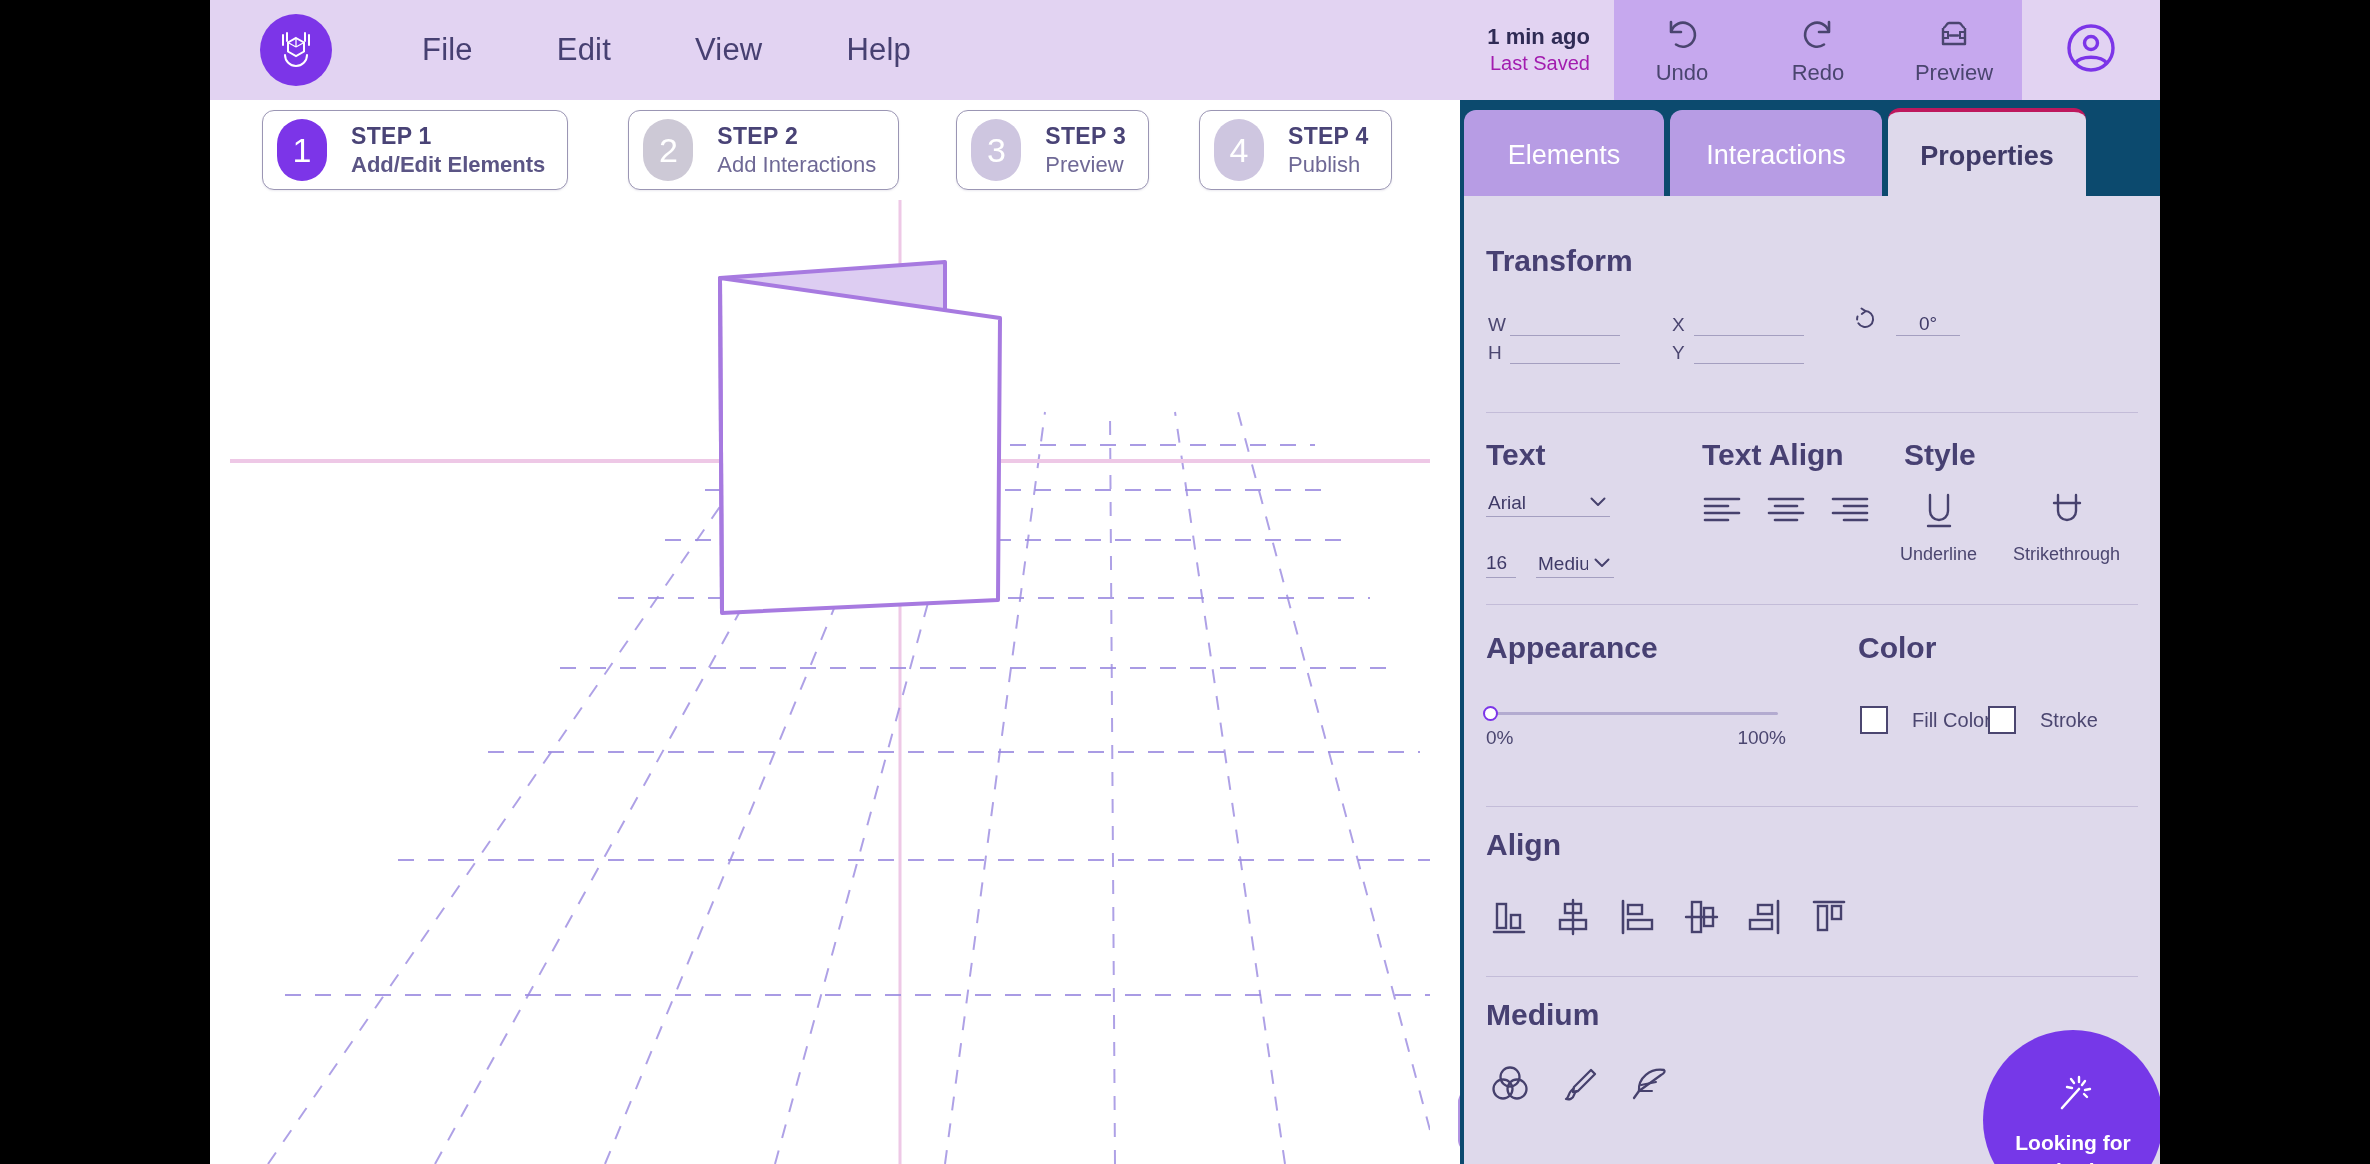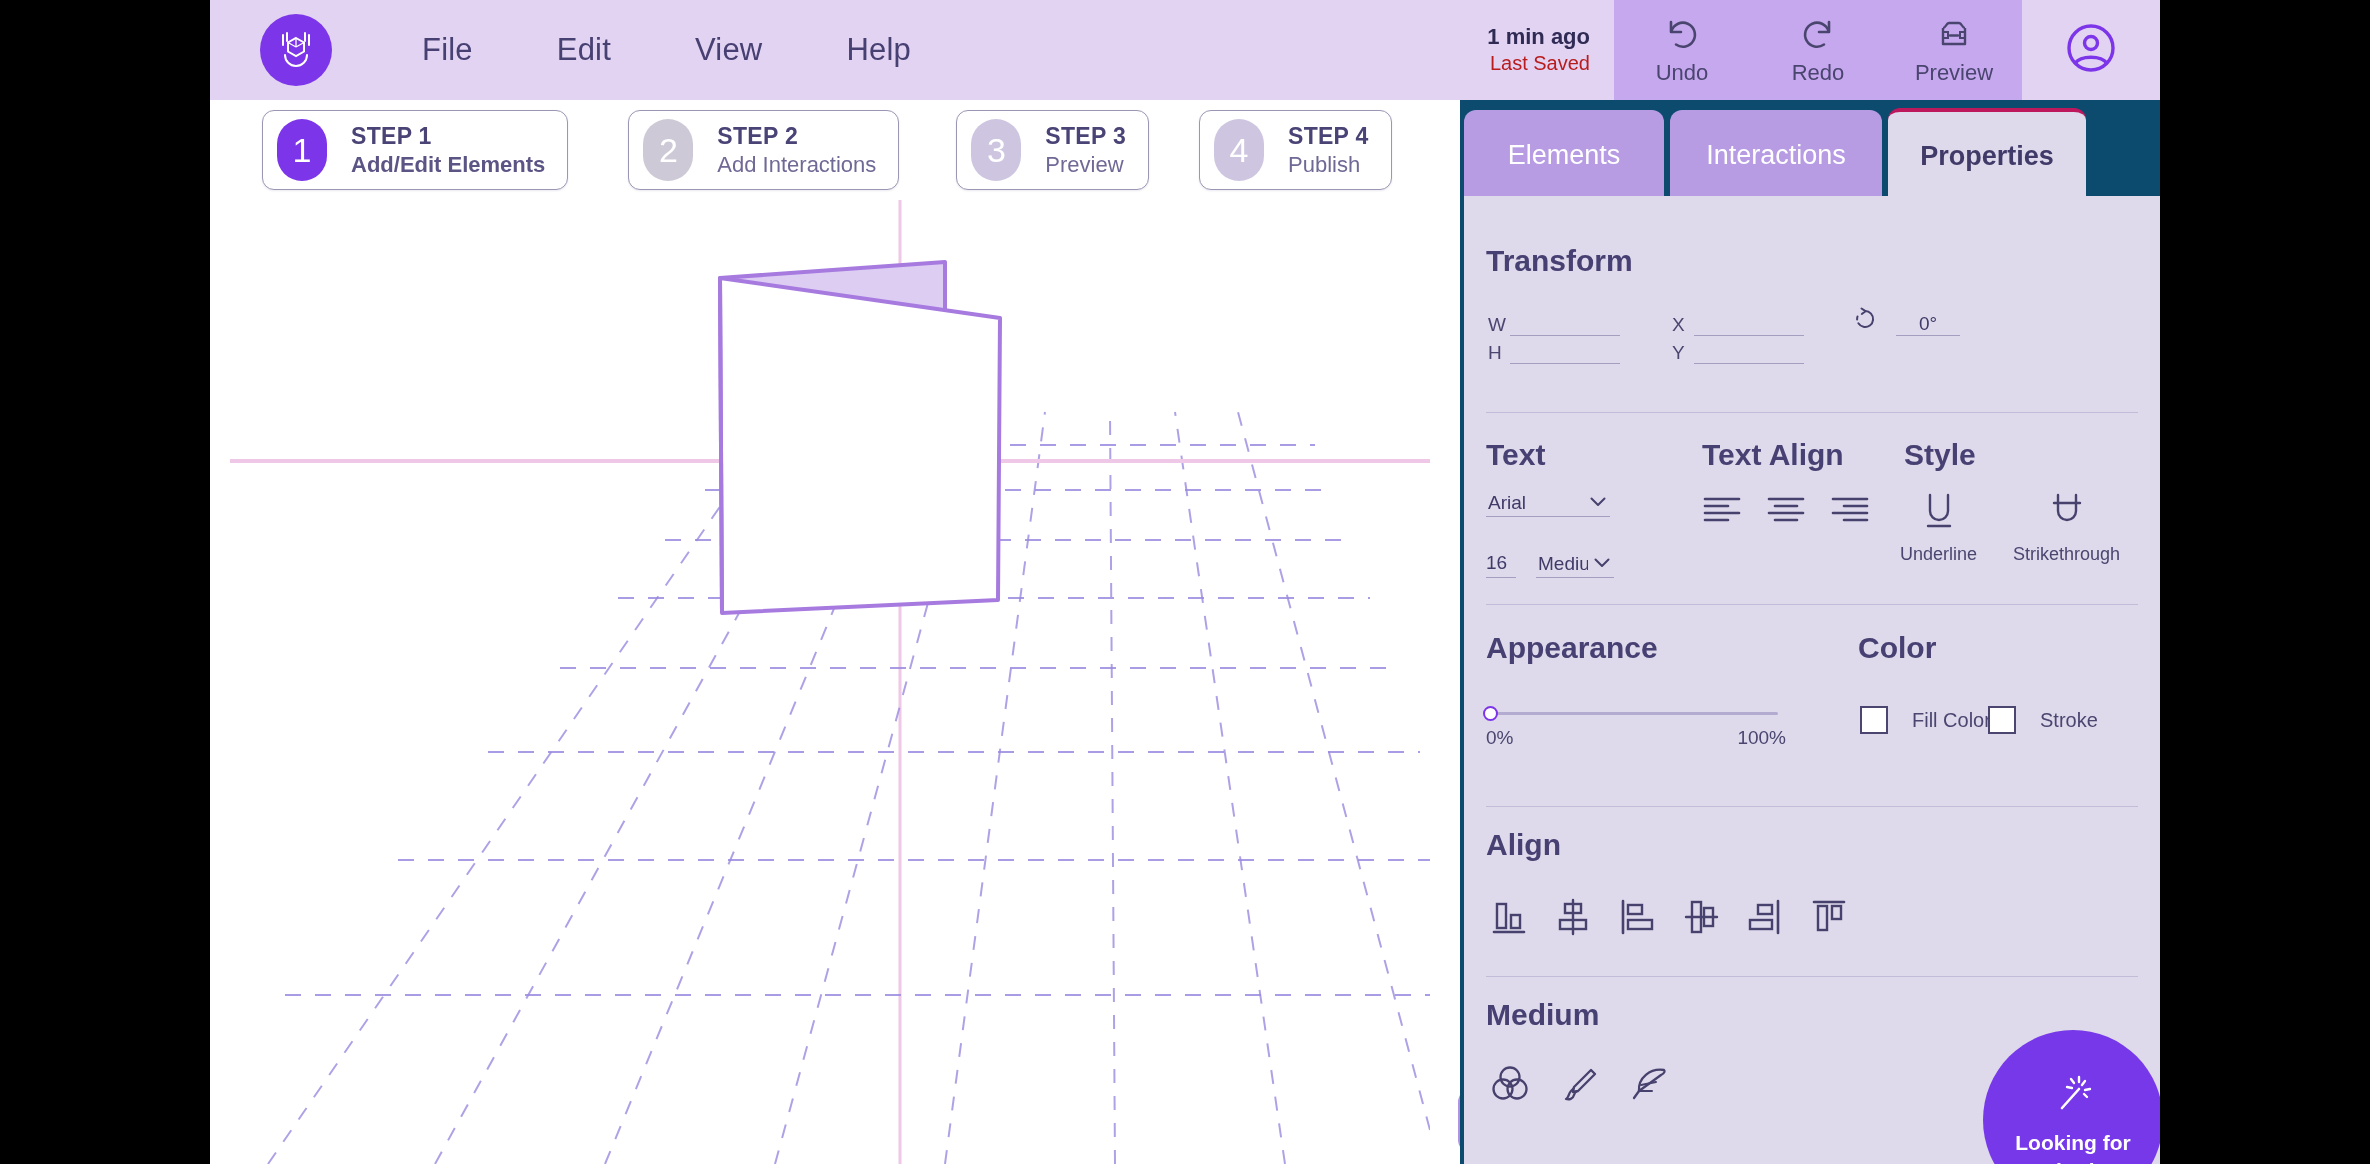--- a/index.html
+++ b/index.html
@@ -36,21 +36,21 @@
   .menu-items { display: flex; align-items: center; margin-left: 48px; }
   .menu-item {
     font-size: 31px; color: #474072; letter-spacing: .2px;
     padding: 6px 42px; cursor: pointer; white-space: nowrap;
   }
   .saved-block {
     margin-left: auto; margin-right: 24px;
     text-align: right; line-height: 1.22;
   }
   .saved-time { font-size: 22px; font-weight: bold; color: #2f2b55; }
-  .saved-label { font-size: 20px; color: #b91c1c; }
+  .saved-label { font-size: 20px; color: #a21caf; }
 
   .tool-group {
     height: 100px; background: #c6a8ee;
     display: flex; align-items: center;
     flex: 0 0 auto;
   }
   .tool-btn {
     width: 136px; height: 100px;
     display: flex; flex-direction: column;
     align-items: center; justify-content: center;

